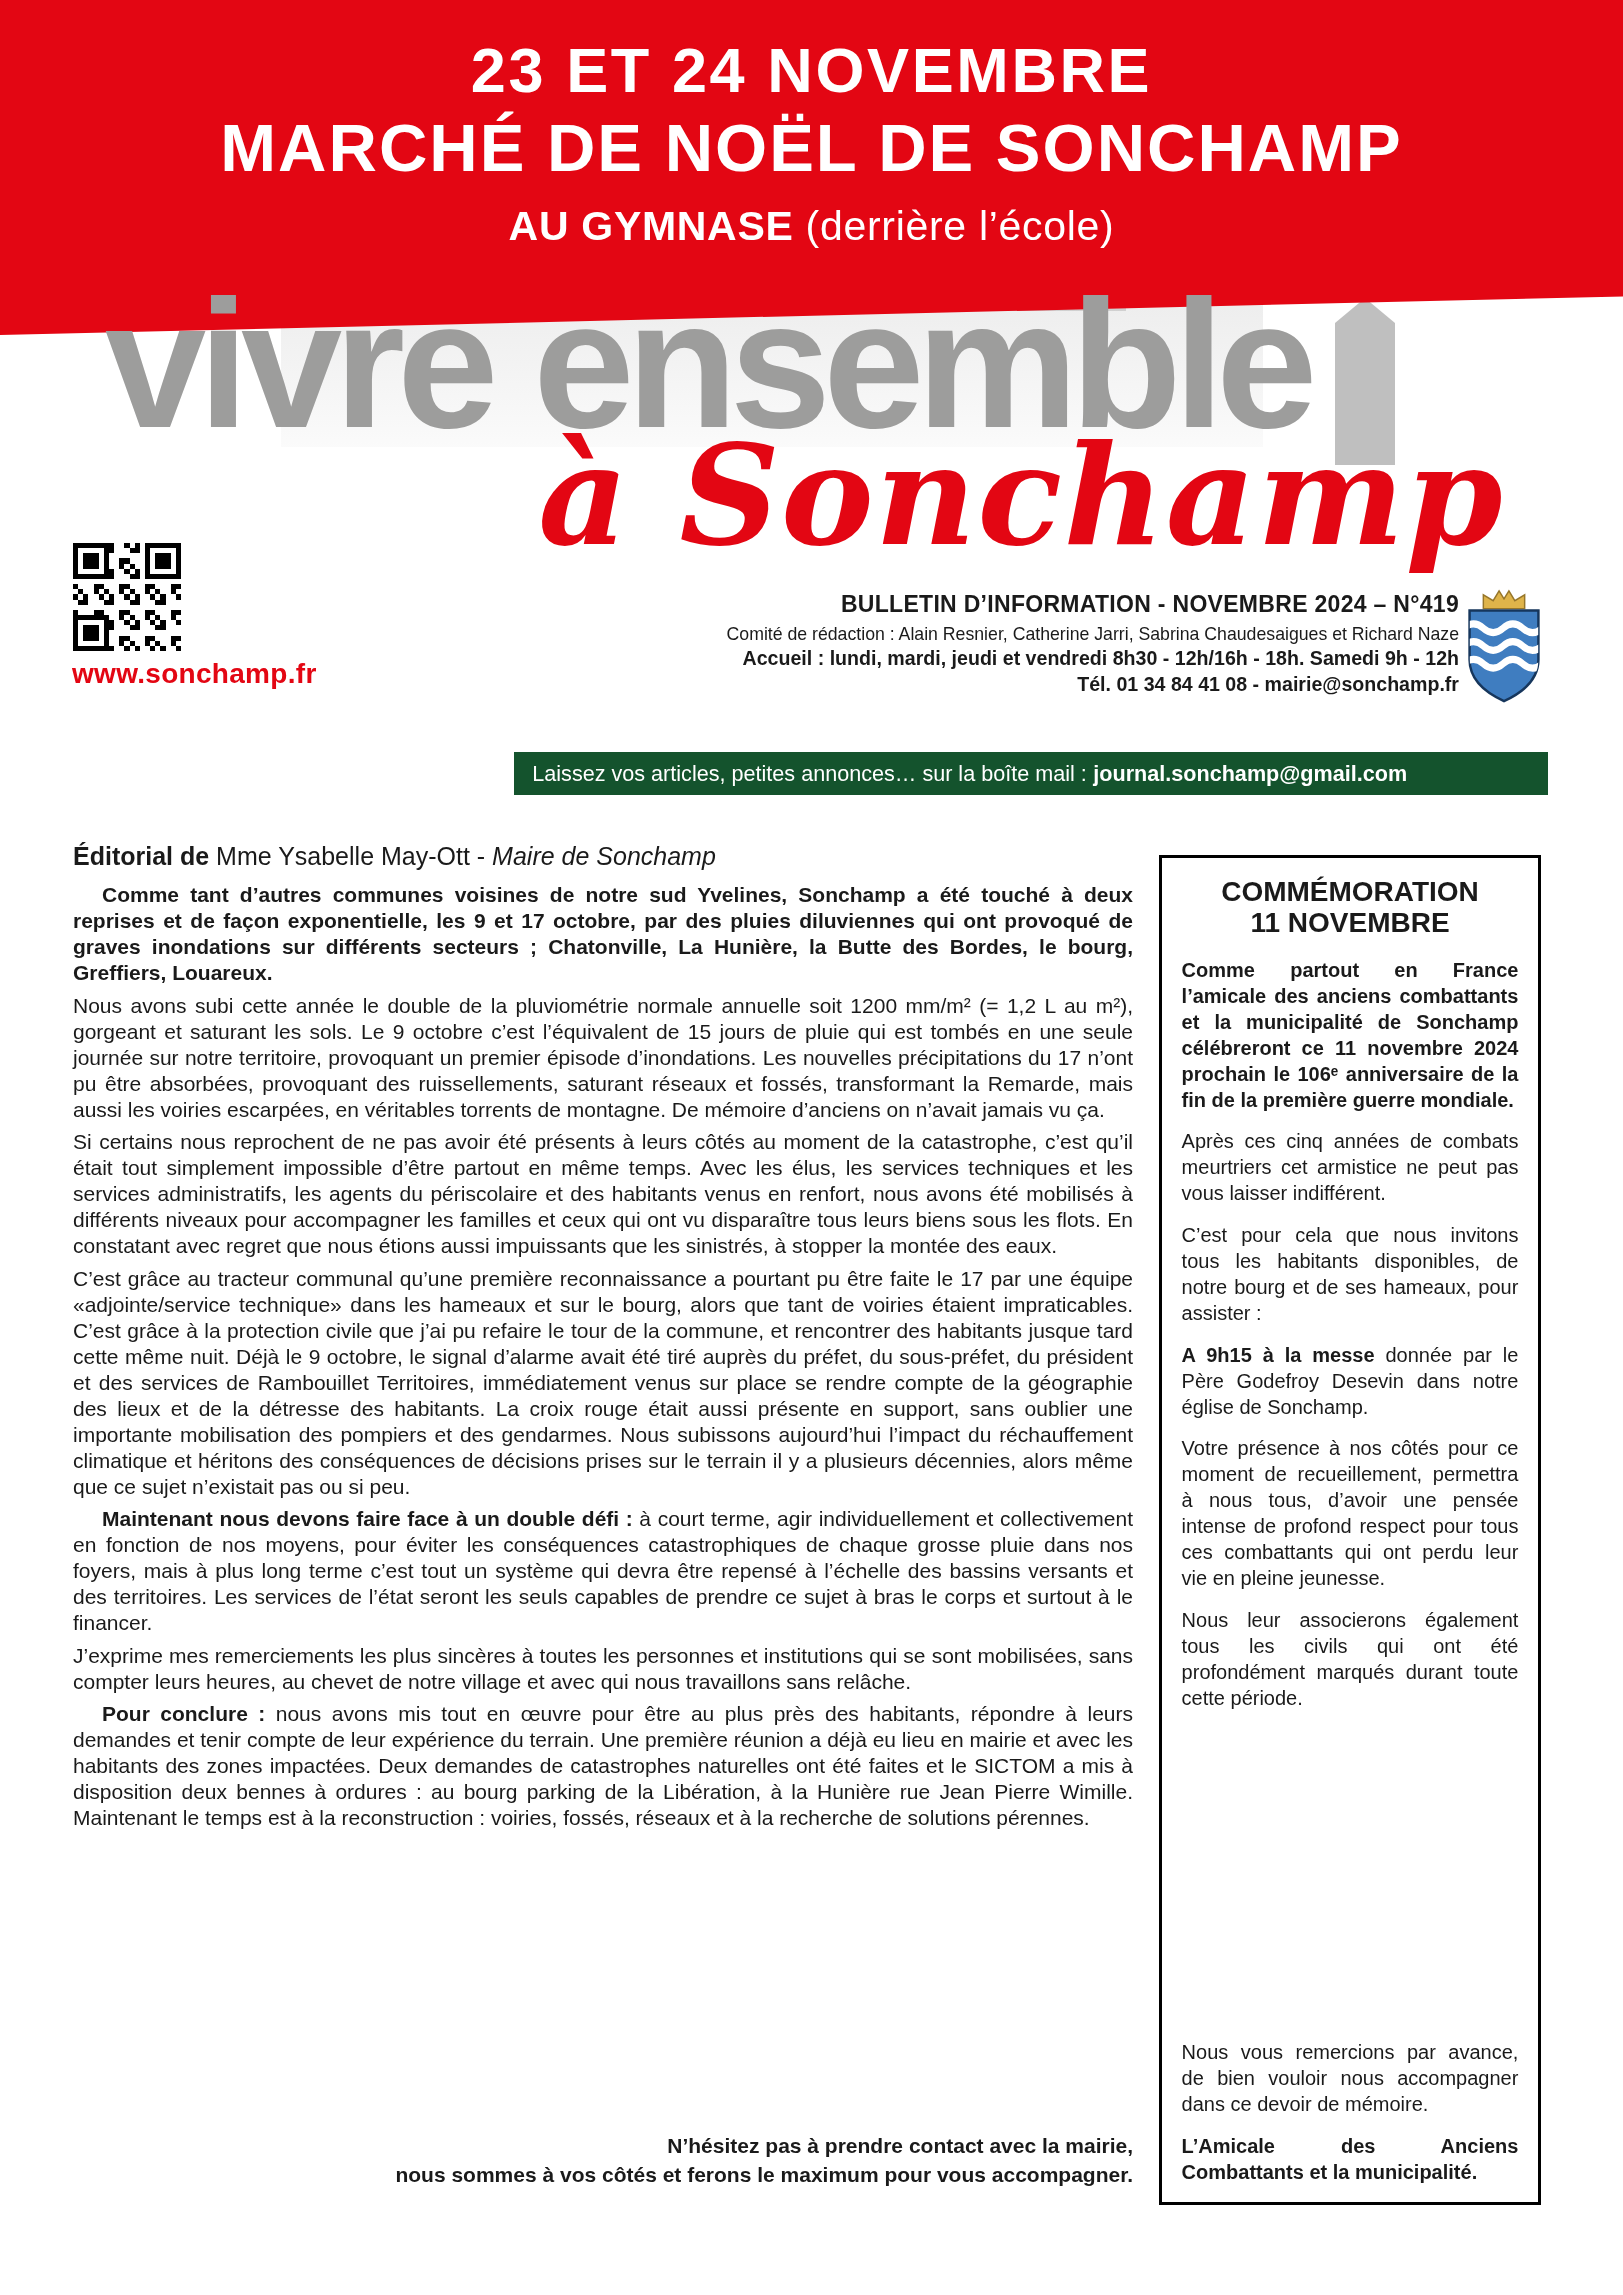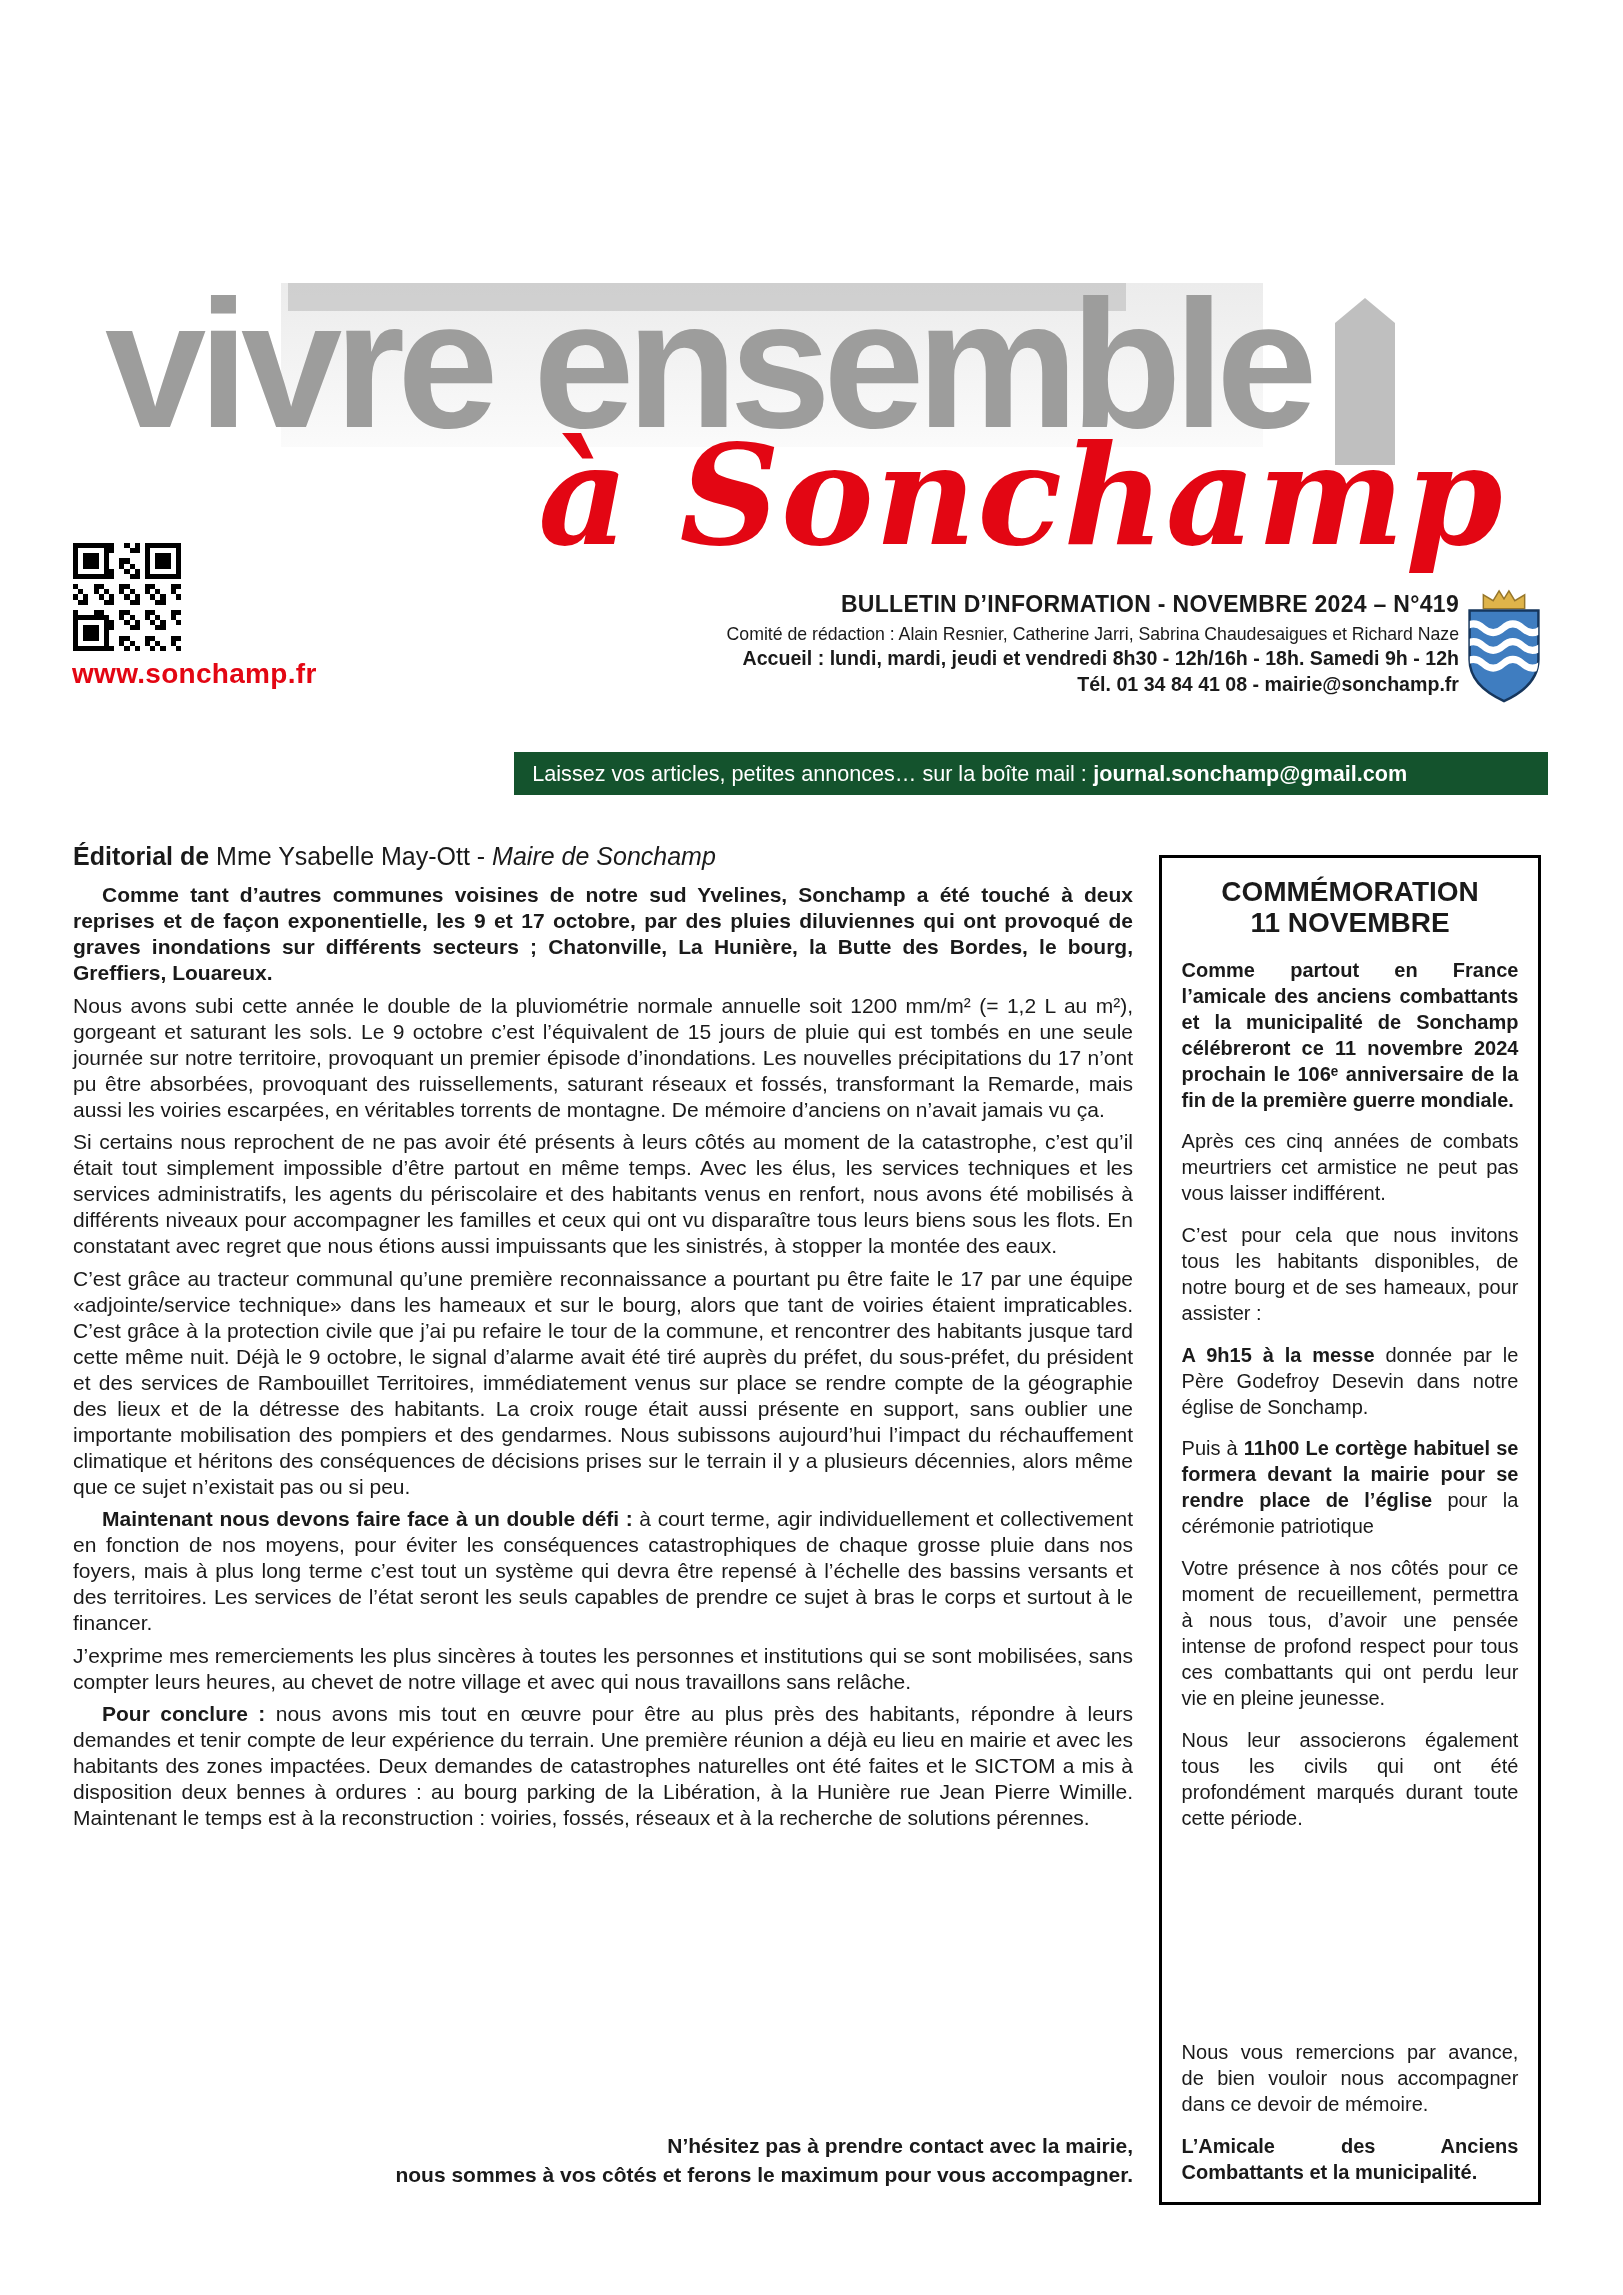--- a/index.html
+++ b/index.html
@@ -72,20 +72,25 @@
   .sb-title span { display:block; }
   .sb { font-size:20px; line-height:26px; text-align:justify; margin-bottom:15.7px; color:#1a1a1a; }
   .sb b { font-weight:700; }
   .sb-push { margin-top:auto; }
 </style>
 </head>
 <body>
 
 <div class="page">
 
+  <div class="banner">
+    <div class="b1">23 ET 24 NOVEMBRE</div>
+    <div class="b2">MARCHÉ DE NOËL DE SONCHAMP</div>
+    <div class="b3"><b>AU GYMNASE</b><span> (derrière l’école)</span></div>
+  </div>
 
   <div>
     <div class="photo photo-band"></div>
     <div class="photo photo-roof"></div>
     <div class="photo photo-tower"></div>
   </div>
 
   <div class="title-gray">vivre ensemble</div>
   <div class="title-red">à Sonchamp</div>
 
@@ -246,21 +251,20 @@
 
   <div class="sidebar">
     <div class="sb-title">
       <span>COMMÉMORATION</span>
       <span>11 NOVEMBRE</span>
     </div>
     <p class="sb"><span></span><b>Comme partout en France l’amicale des anciens combattants et la municipalité de Sonchamp célébreront ce 11 novembre 2024 prochain le 106ᵉ anniversaire de la fin de la première guerre mondiale.</b><span></span></p>
     <p class="sb"><span>Après ces cinq années de combats meurtriers cet armistice ne peut pas vous laisser indifférent.</span><b></b><span></span></p>
     <p class="sb"><span>C’est pour cela que nous invitons tous les habitants disponibles, de notre bourg et de ses hameaux, pour assister :</span><b></b><span></span></p>
     <p class="sb"><span></span><b>A 9h15 à la messe</b><span> donnée par le Père Godefroy Desevin dans notre église de Sonchamp.</span></p>
-    <p class="sb"><span>Puis à </span><b>11h00 Le cortège habituel se formera devant la mairie pour se rendre place de l’église</b><span> pour la cérémonie patriotique</span></p>
     <p class="sb"><span>Votre présence à nos côtés pour ce moment de recueillement, permettra à nous tous, d’avoir une pensée intense de profond respect pour tous ces combattants qui ont perdu leur vie en pleine jeunesse.</span><b></b><span></span></p>
     <p class="sb"><span>Nous leur associerons également tous les civils qui ont été profondément marqués durant toute cette période.</span><b></b><span></span></p>
     <p class="sb sb-push"><span>Nous vous remercions par avance, de bien vouloir nous accompagner dans ce devoir de mémoire.</span><b></b><span></span></p>
     <p class="sb" style="margin-bottom:0;"><span></span><b>L’Amicale des Anciens Combattants et la municipalité.</b><span></span></p>
   </div>
 
 </div>
 
 
 </body></html>

